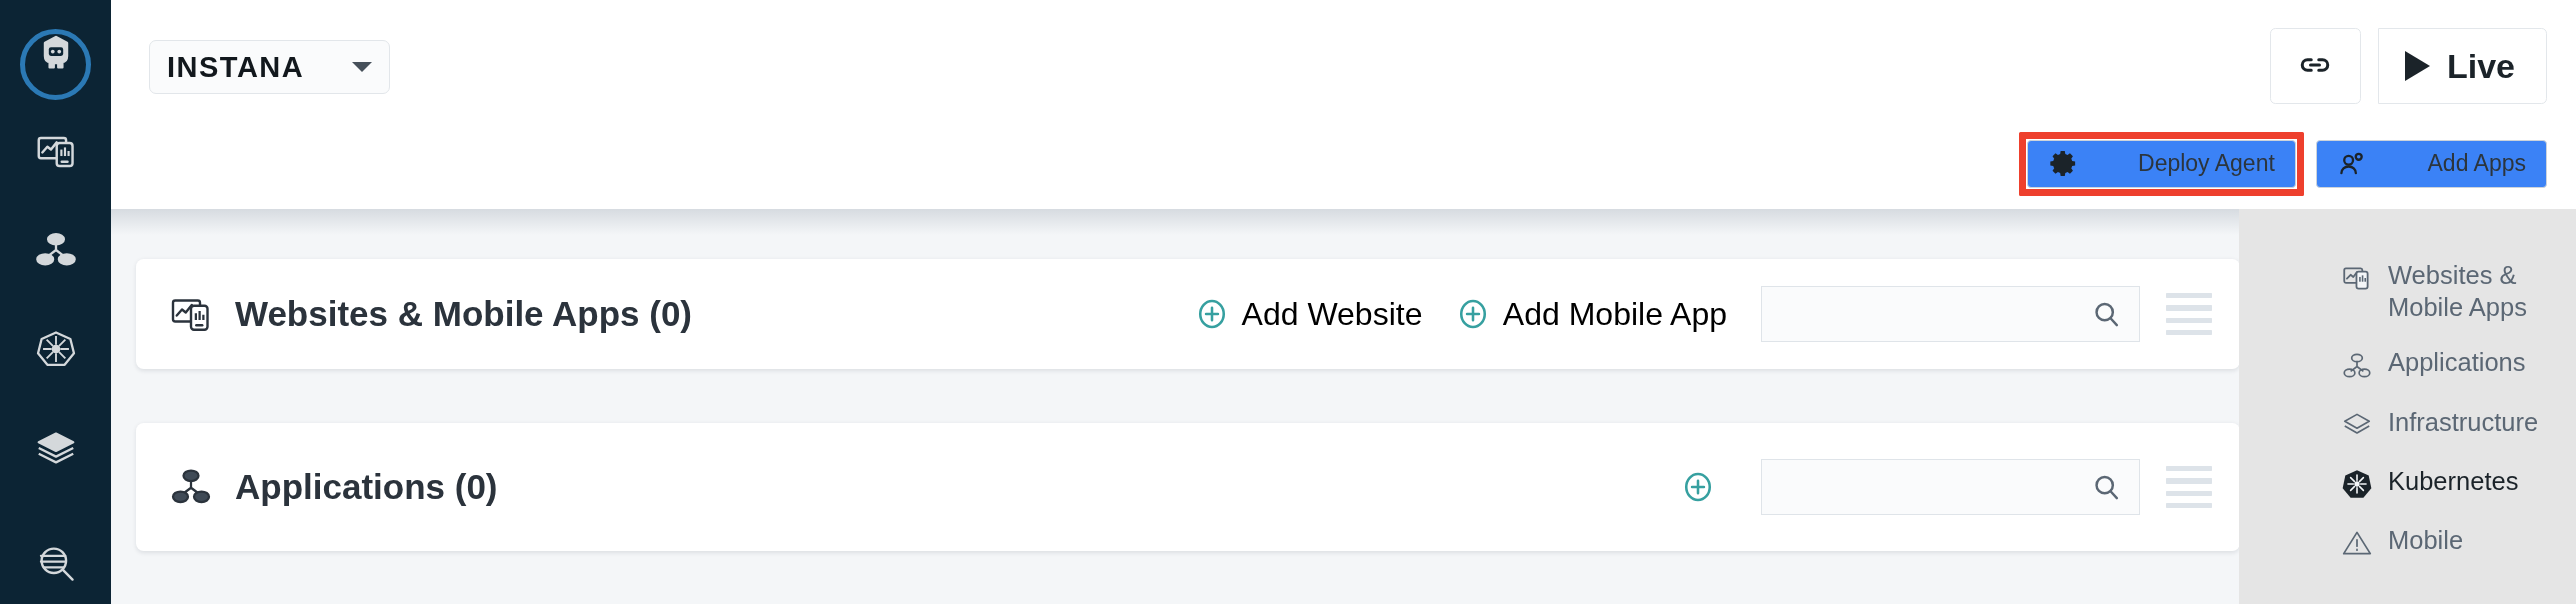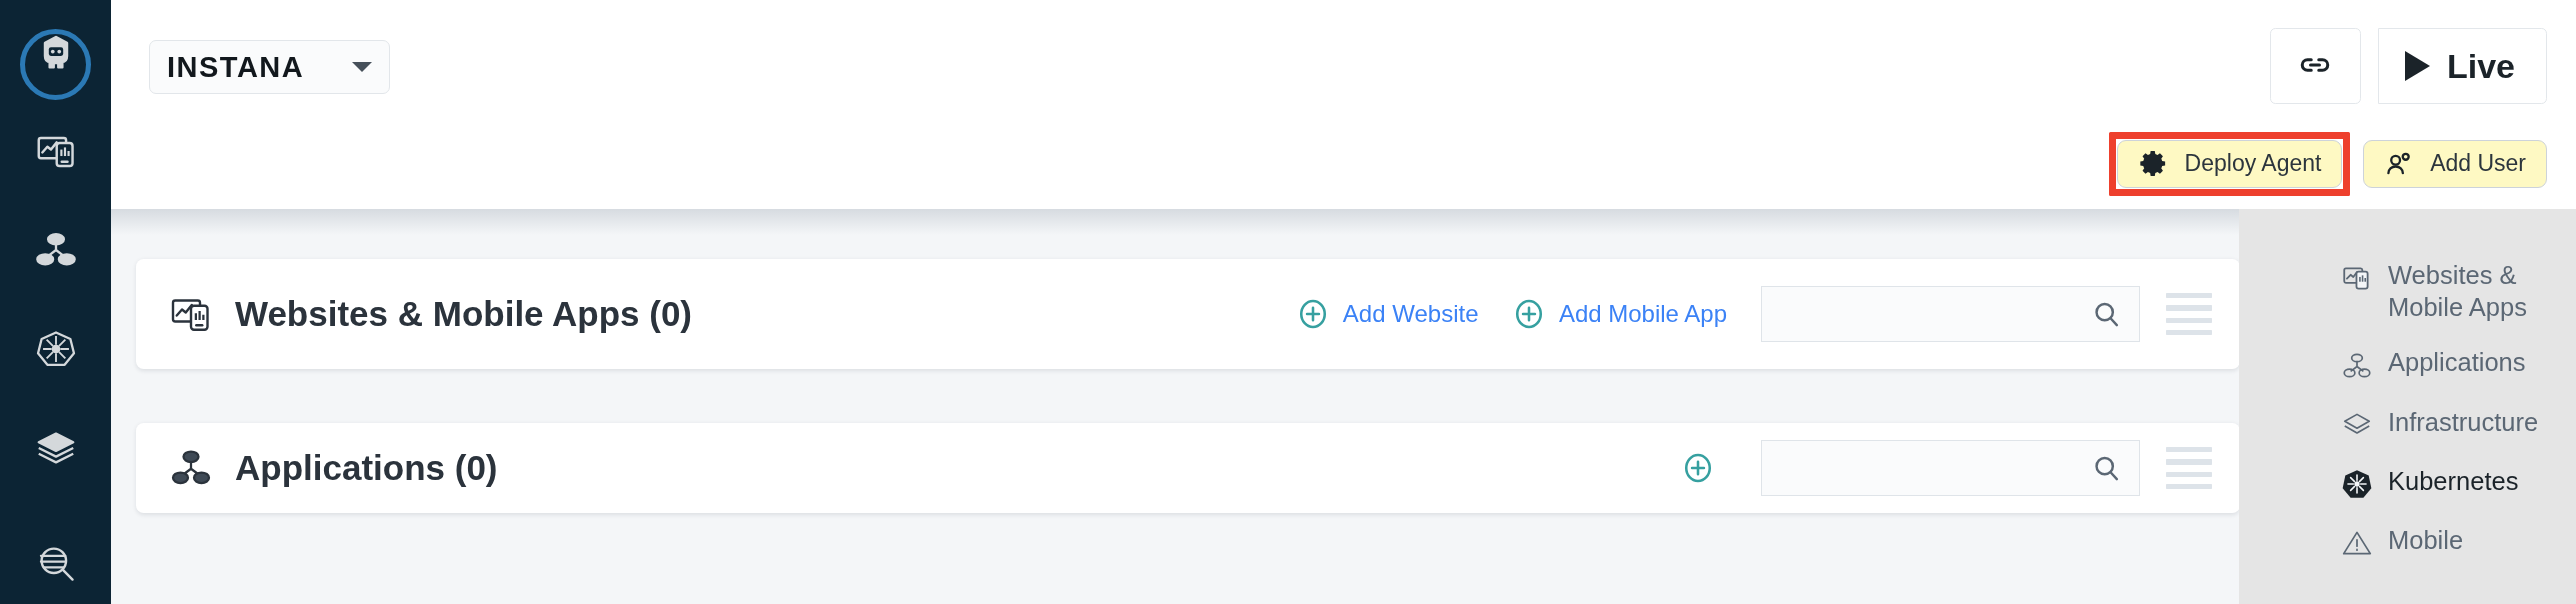--- a/index.html
+++ b/index.html
@@ -97,23 +97,23 @@
 
   
   #actions { position: absolute; right: 29px; top: 132px; display: flex; align-items: center; }
   #deploy-wrap {
     border: 7px solid #ee402d;
     padding: 0.8px;
     border-radius: 1.5px;
     margin-right: 12.4px;
   }
   .action-btn {
-    height: 48px; background: #fef9c3; border: 0.8px solid #cdd3da;
-    border-radius: 9px; display: flex; align-items: center;
-    padding: 0 20px; cursor: pointer;
+    height: 48px; background: #3b82f6; border: 0.8px solid #cdd3da;
+    border-radius: 4px; display: flex; align-items: center;
+    padding: 0 20px; cursor: pointer; gap: 44px;
   }
   .action-btn .lbl { font-size: 23px; color: #2c353d; white-space: nowrap; }
   .action-btn .ic { width: 31px; height: 31px; margin-right: 15.5px; flex: none; }
 
   
   #content {
     position: absolute; left: 111px; top: 209px;
     width: 2465px; height: 396px;
     background: #f4f6f8;
   }
@@ -123,28 +123,28 @@
     background: linear-gradient(to bottom, rgba(190,197,205,0.55), rgba(244,246,248,0));
     pointer-events: none;
   }
   .card {
     position: absolute; left: 25px; width: 2104px;
     background: #ffffff; border-radius: 7.7px;
     box-shadow: 0 1.5px 4.6px rgba(18,34,51,0.10);
     display: flex; 
   }
   #card-websites { top: 50px; height: 110px; }
-  #card-applications { top: 214px; height: 90px; }
+  #card-applications { top: 214px; height: 128px; }
   .card-title-wrap { display: flex; align-items: center; padding-left: 31px; flex: none; }
   .card-icon { width: 48px; height: 48px; margin-right: 20px; flex: none; }
   .card-title { font-size: 35px; font-weight: 700; color: #2b333c; white-space: nowrap; }
   .card-right { margin-left: auto; display: flex; align-items: center; padding-right: 28px; }
   .add-link { display: flex; align-items: center; margin-right: 34px; cursor: pointer; }
   .plus-ic { width: 34px; height: 34px; margin-right: 12.4px; flex: none; }
-  .add-label { font-size: 24px; color: #3b82f6; white-space: nowrap; }
+  .add-label { font-size: 32px; color: #000000; white-space: nowrap; }
   .search-box {
     width: 379px; height: 56px; border: 1.5px solid #dfe4e9;
     background: #fafbfc; display: flex; align-items: center;
     justify-content: flex-end; padding-right: 17px; cursor: text;
   }
   .search-ic { width: 31px; height: 31px; }
   .hamburger { width: 46px; margin-left: 26px; cursor: pointer; display: flex; flex-direction: column; gap: 7px; }
   .hamburger span { display: block; height: 5.4px; background: #dde3e9; border-radius: 0.8px; }
 
   
@@ -286,21 +286,21 @@
       </div>
 
       <div class="action-btn">
         <span class="ic">
           <svg viewBox="0 0 24 24" fill="none" stroke="#1b2329" stroke-width="1.8" stroke-linecap="round">
             <circle cx="9" cy="9.5" r="3.4"></circle>
             <circle cx="16.8" cy="6.8" r="2.3"></circle>
             <path d="M3.4 19.5c0-3.1 2.5-5.2 5.6-5.2s5.6 2.1 5.6 5.2"></path>
           </svg>
         </span>
-        <span class="lbl">Add User</span>
+        <span class="lbl">Add Apps</span>
       </div>
 
     </div>
 
   </header>
 
   <main id="content">
 
     <section id="card-websites" class="card">
       <div class="card-title-wrap">

